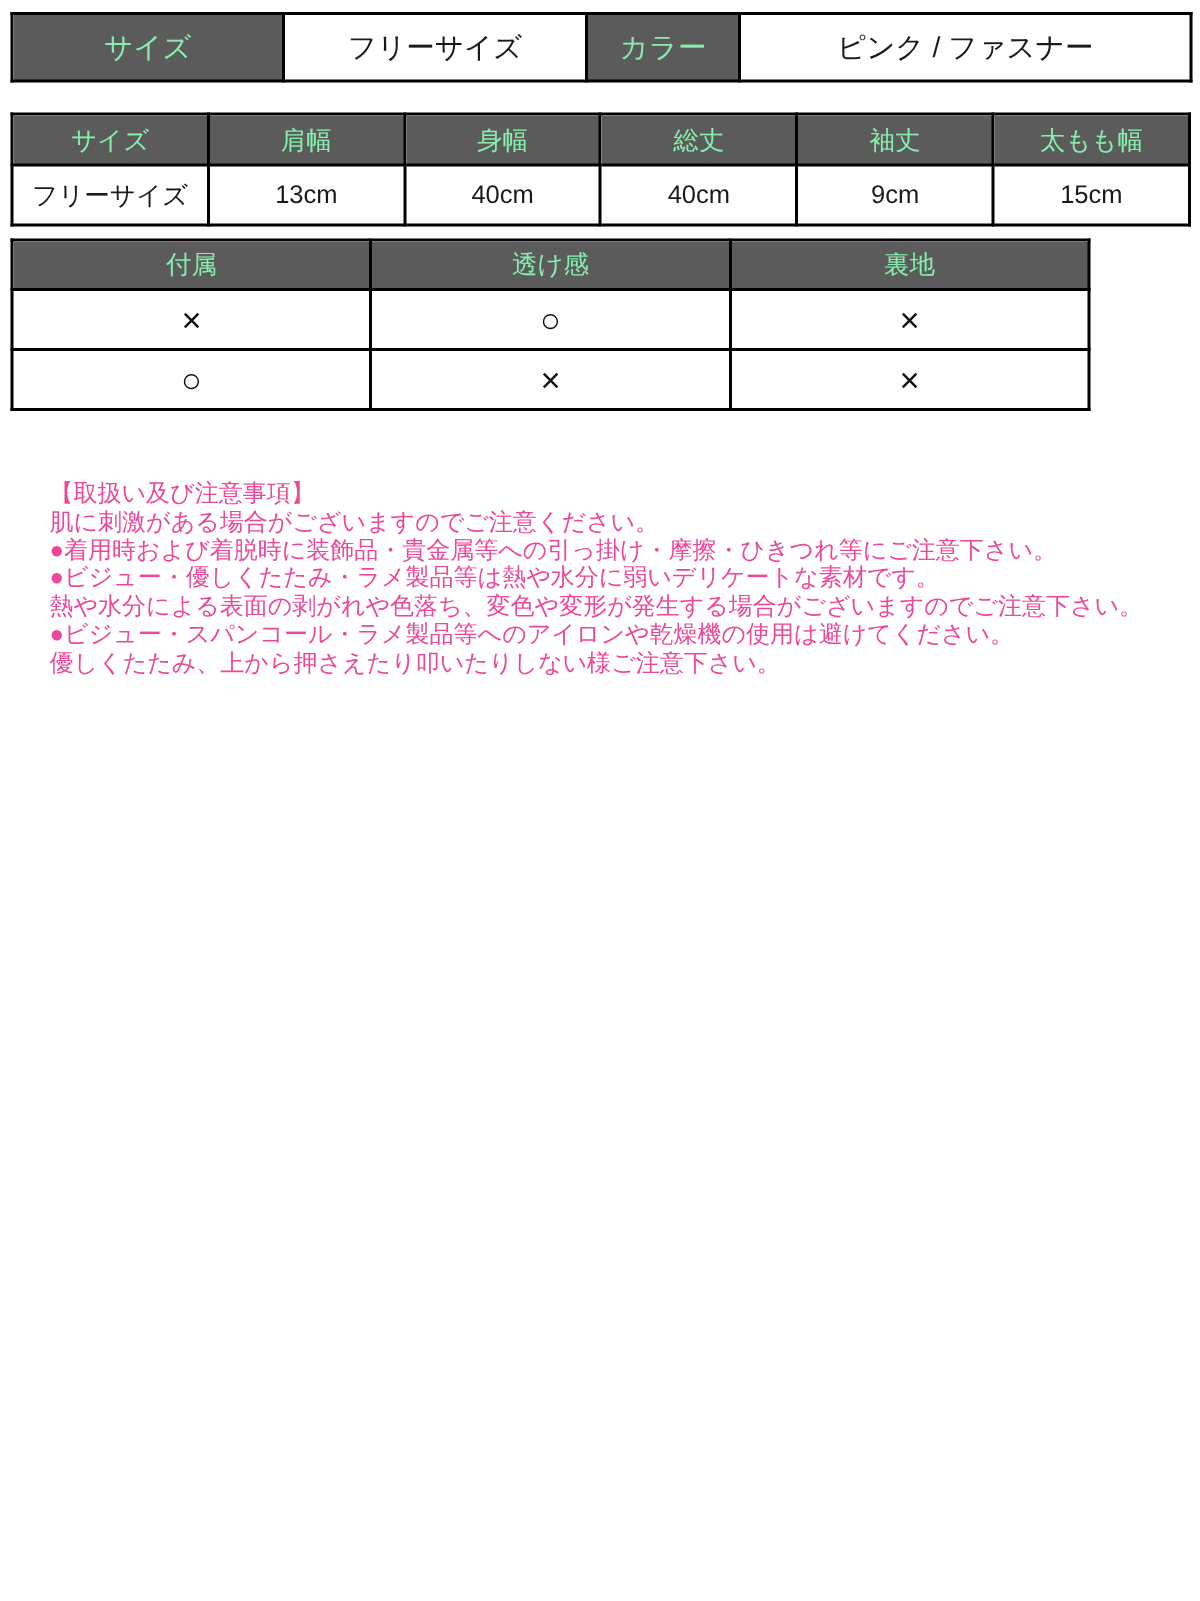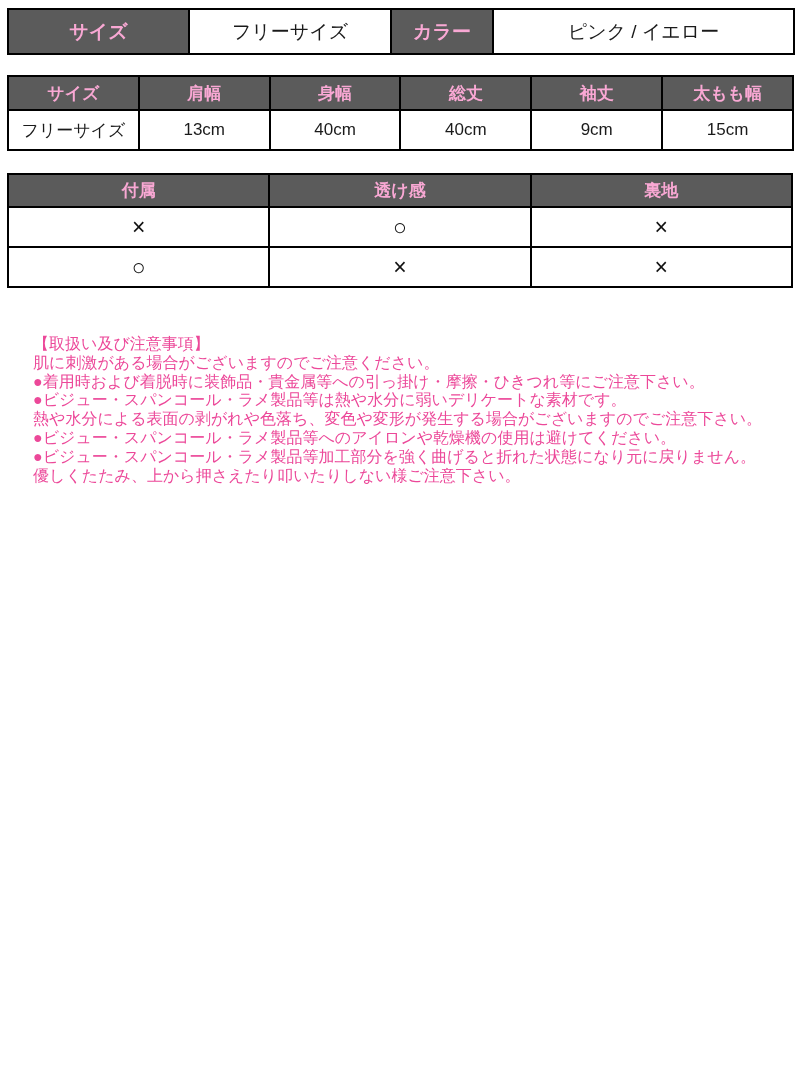--- a/index.html
+++ b/index.html
@@ -21,42 +21,42 @@
   td, th {
     border: 2px solid #000000;
     text-align: center;
     vertical-align: middle;
     padding: 0;
     overflow: hidden;
     white-space: nowrap;
   }
   .hd {
     background: #5b5b5b;
-    color: #f9a8d4;
-    font-weight: bold;
+    color: #86efac;
+    font-weight: normal;
   }
   
   .t1 {
     margin: 8px 0 0 7px;
     width: 786px;
     font-size: 19px;
   }
   .t1 td { height: 43px; }
   
   .t2 {
     margin: 20px 0 0 7px;
     width: 787px;
     font-size: 17px;
   }
   .t2 th { height: 32px; font-size: 17px; }
   .t2 td { height: 38px; }
   
   .t3 {
-    margin: 22px 0 0 7px;
-    width: 786px;
+    margin: 8px 0 0 7px;
+    width: 720px;
     font-size: 17px;
   }
   .t3 th { height: 31px; }
   .t3 td { height: 38px; font-size: 23px; font-weight: 400; color: #111111; }
   
   .notes {
     margin: 47px 0 0 33px;
     font-size: 16px;
     line-height: 18.8px;
     color: #ec4899;
@@ -72,21 +72,21 @@
     <col style="width:181px">
       <col style="width:202px">
       <col style="width:102px">
       <col style="width:301px">
   </colgroup>
   <tbody>
       <tr>
     <td class="hd">サイズ</td>
     <td>フリーサイズ</td>
     <td class="hd">カラー</td>
-    <td>ピンク / イエロー</td>
+    <td>ピンク / ファスナー</td>
   </tr>
 </tbody>
   </table>
 
 <table class="t2">
   <tbody>
       <tr>
     <th class="hd">サイズ</th>
     <th class="hd">肩幅</th>
     <th class="hd">身幅</th>
@@ -122,18 +122,17 @@
     <td>×</td>
     <td>×</td>
   </tr>
 </tbody>
   </table>
 
 <div class="notes">
   <div>【取扱い及び注意事項】</div>
   <div>肌に刺激がある場合がございますのでご注意ください。</div>
   <div>●着用時および着脱時に装飾品・貴金属等への引っ掛け・摩擦・ひきつれ等にご注意下さい。</div>
-  <div>●ビジュー・スパンコール・ラメ製品等は熱や水分に弱いデリケートな素材です。</div>
+  <div>●ビジュー・優しくたたみ・ラメ製品等は熱や水分に弱いデリケートな素材です。</div>
   <div>熱や水分による表面の剥がれや色落ち、変色や変形が発生する場合がございますのでご注意下さい。</div>
   <div>●ビジュー・スパンコール・ラメ製品等へのアイロンや乾燥機の使用は避けてください。</div>
-  <div>●ビジュー・スパンコール・ラメ製品等加工部分を強く曲げると折れた状態になり元に戻りません。</div>
   <div>優しくたたみ、上から押さえたり叩いたりしない様ご注意下さい。</div>
 </div>
 
 </body></html>

